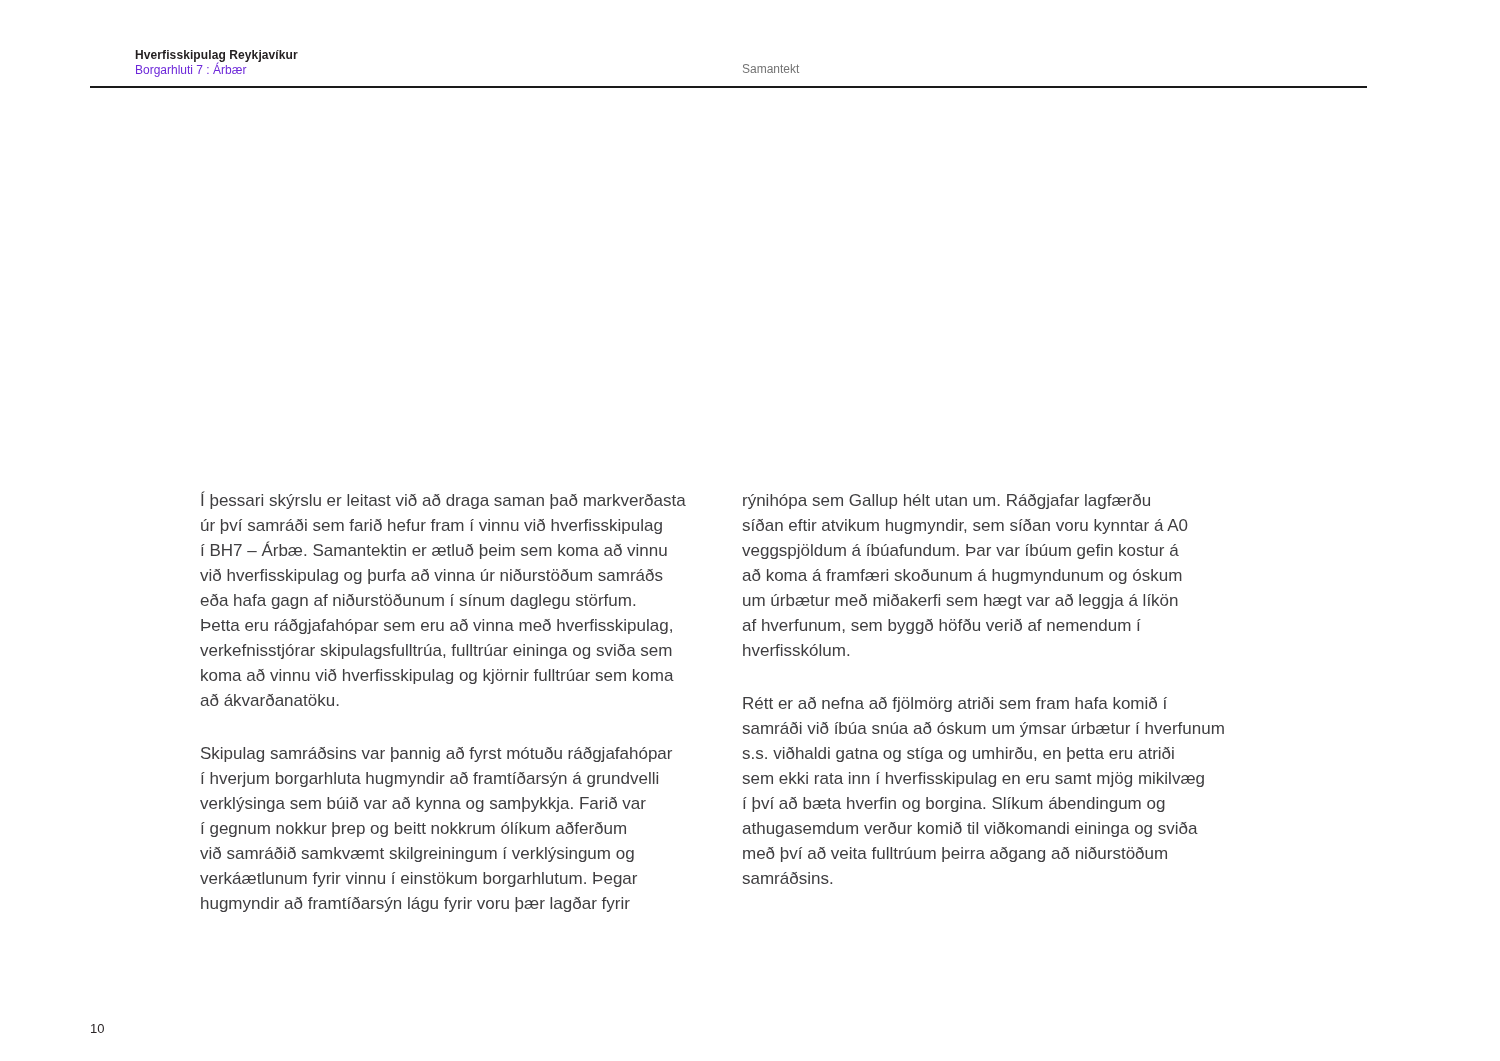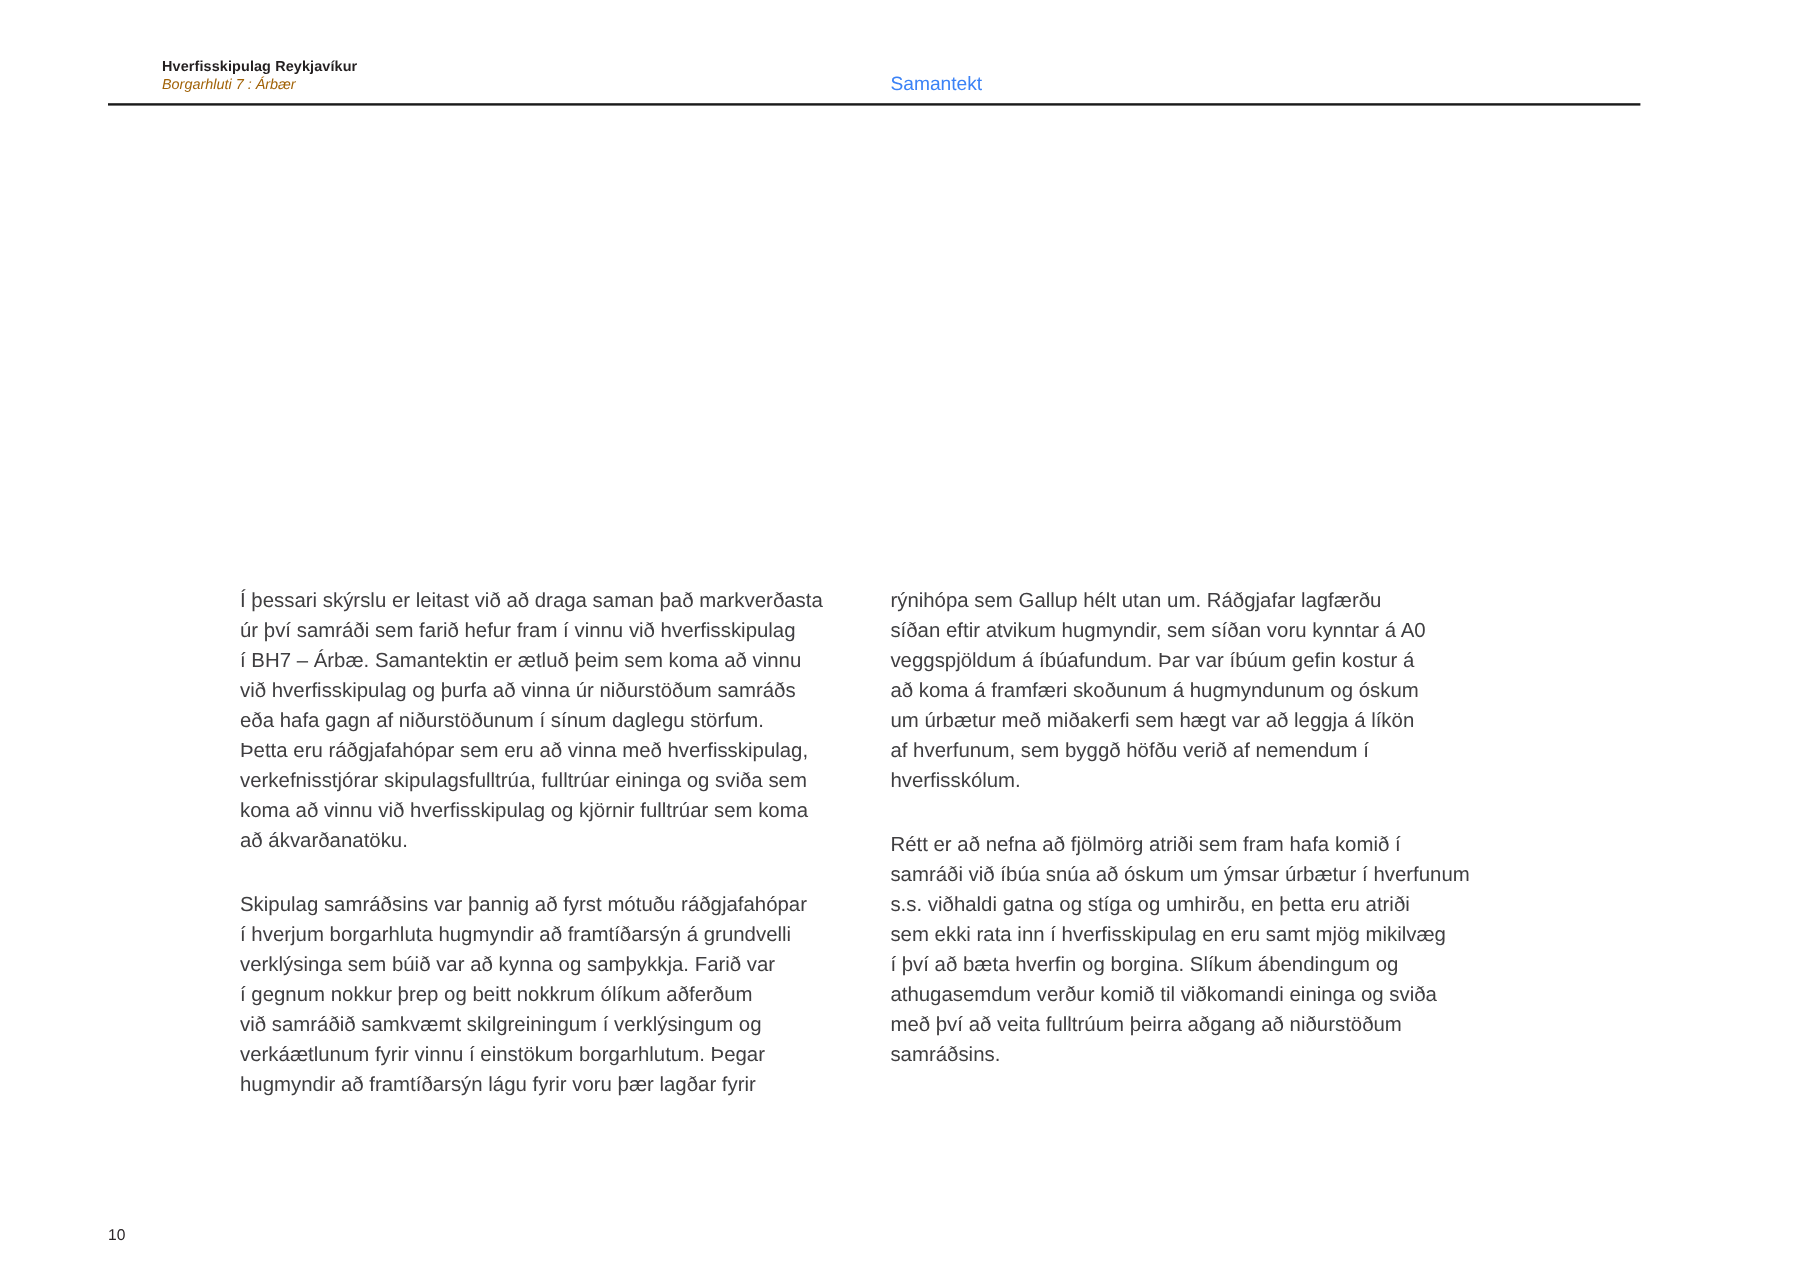--- a/index.html
+++ b/index.html
@@ -25,29 +25,28 @@
     font-size: 12px;
     color: #231f20;
     margin-left: 45px;
   }
   .doc-title {
     font-weight: bold;
     letter-spacing: 0.1px;
   }
   .doc-subtitle {
     font-weight: normal;
-    color: #a16207;
-    font-style: italic;
+    color: #6d28d9;
   }
   .header-section {
     position: absolute;
     left: 742px;
     top: 62px;
-    font-size: 16px;
-    color: #3b82f6;
+    font-size: 12px;
+    color: #737373;
   }
   .header-rule {
     position: absolute;
     left: 90px;
     right: 133px;
     top: 86px;
     height: 1.5px;
     background: #1a1a1a;
   }
   .main-heading {

